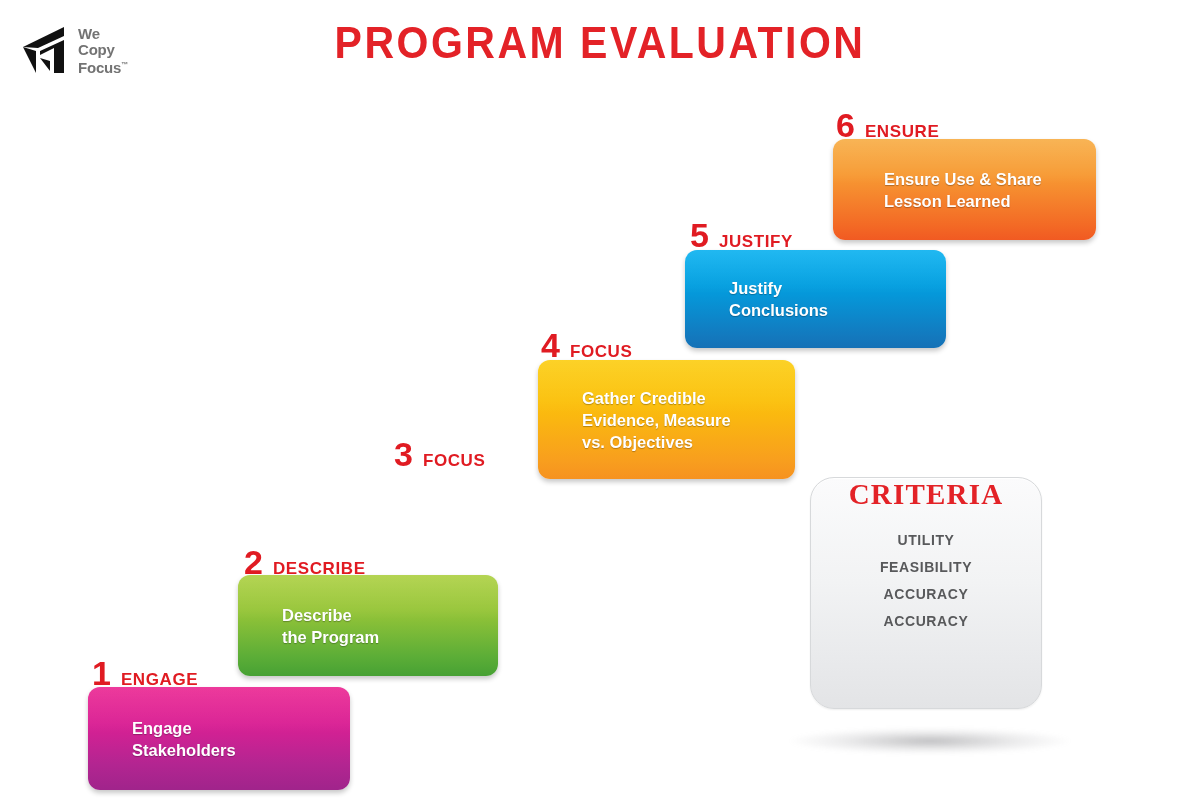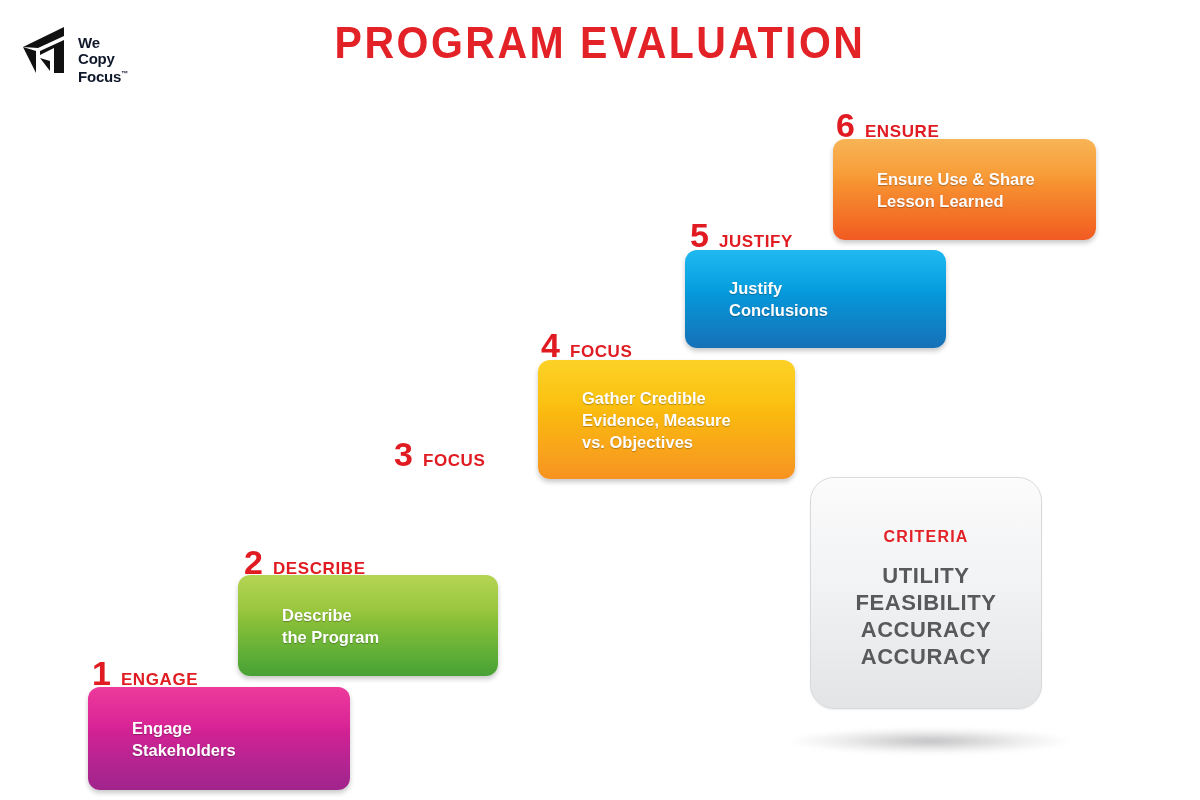--- a/index.html
+++ b/index.html
@@ -29,24 +29,24 @@
     display: flex;
     align-items: center;
     gap: 8px;
   }
   #logo-mark { width: 52px; height: 52px; flex: 0 0 52px; }
   #logo-words {
     font-family: "Liberation Sans", sans-serif;
     font-weight: bold;
     font-size: 15px;
     line-height: 15.5px;
-    color: #0f172a;
+    color: #737373;
     letter-spacing: -0.2px;
     position: relative;
-    top: 10px;
+    top: 1px;
   }
   #logo-words .tm {
     font-size: 7px;
     vertical-align: super;
     font-weight: bold;
   }
 
   
   #title {
     position: absolute;
@@ -134,21 +134,21 @@
   #step4-header { left: 541px; top: 320px; }
   #step4-box    { left: 538px; top: 360px; width: 257px; height: 119px;
                   background: linear-gradient(to bottom, #FCCB07 0%, #FBC00B 35%, #F89E1E 85%, #F69220 100%); }
 
   #step5-header { left: 690px; top: 210px; }
   #step5-box    { left: 685px; top: 250px; width: 261px; height: 98px;
                   background: linear-gradient(to bottom, #00AEEF 0%, #029FE0 35%, #1379BE 88%, #1571B6 100%); }
 
   #step6-header { left: 836px; top: 100px; }
   #step6-box    { left: 833px; top: 139px; width: 263px; height: 101px;
-                  background: linear-gradient(to bottom, #F7A93C 0%, #F79A33 35%, #F36A25 85%, #F15A22 100%); }
+                  background: linear-gradient(to bottom, #F7A93C 0%, #F79A33 35%, #F36A25 85%, #F15A22 100%); padding-left: 7px; }
 
   #step4-box .step-text { line-height: 22px; }
 
   
   #criteria-shadow {
     position: absolute;
     left: 790px;
     top: 728px;
     width: 280px;
     height: 26px;
@@ -165,33 +165,32 @@
     border-radius: 24px;
     border: 1px solid #D7D9DB;
     background: linear-gradient(to bottom, #FBFBFC 0%, #F2F3F4 45%, #E9EAEC 78%, #E3E4E6 100%);
     box-shadow: inset 0 1px 0 rgba(255,255,255,0.9), 0 1px 2px rgba(0,0,0,0.07);
     display: flex;
     flex-direction: column;
     align-items: center;
     box-sizing: border-box;
   }
   #criteria-title {
-    font-family: Liberation Sans, sans-serif;
-    font-weight: bold;
-    font-size: 16px;
+    font-family: Liberation Serif, serif;
+    font-weight: bold;
+    font-size: 29px;
     letter-spacing: 1.2px;
     color: #E32227;
-    margin-top: 50px;
   }
   #criteria-list {
     margin-top: 16px;
     text-align: center;
     font-family: "Liberation Sans", sans-serif;
     font-weight: bold;
-    font-size: 22px;
+    font-size: 14px;
     line-height: 27px;
     letter-spacing: 0.6px;
     color: #58595B;
   }
 </style>
 </head>
 <body>
 
 <div id="canvas">
 

